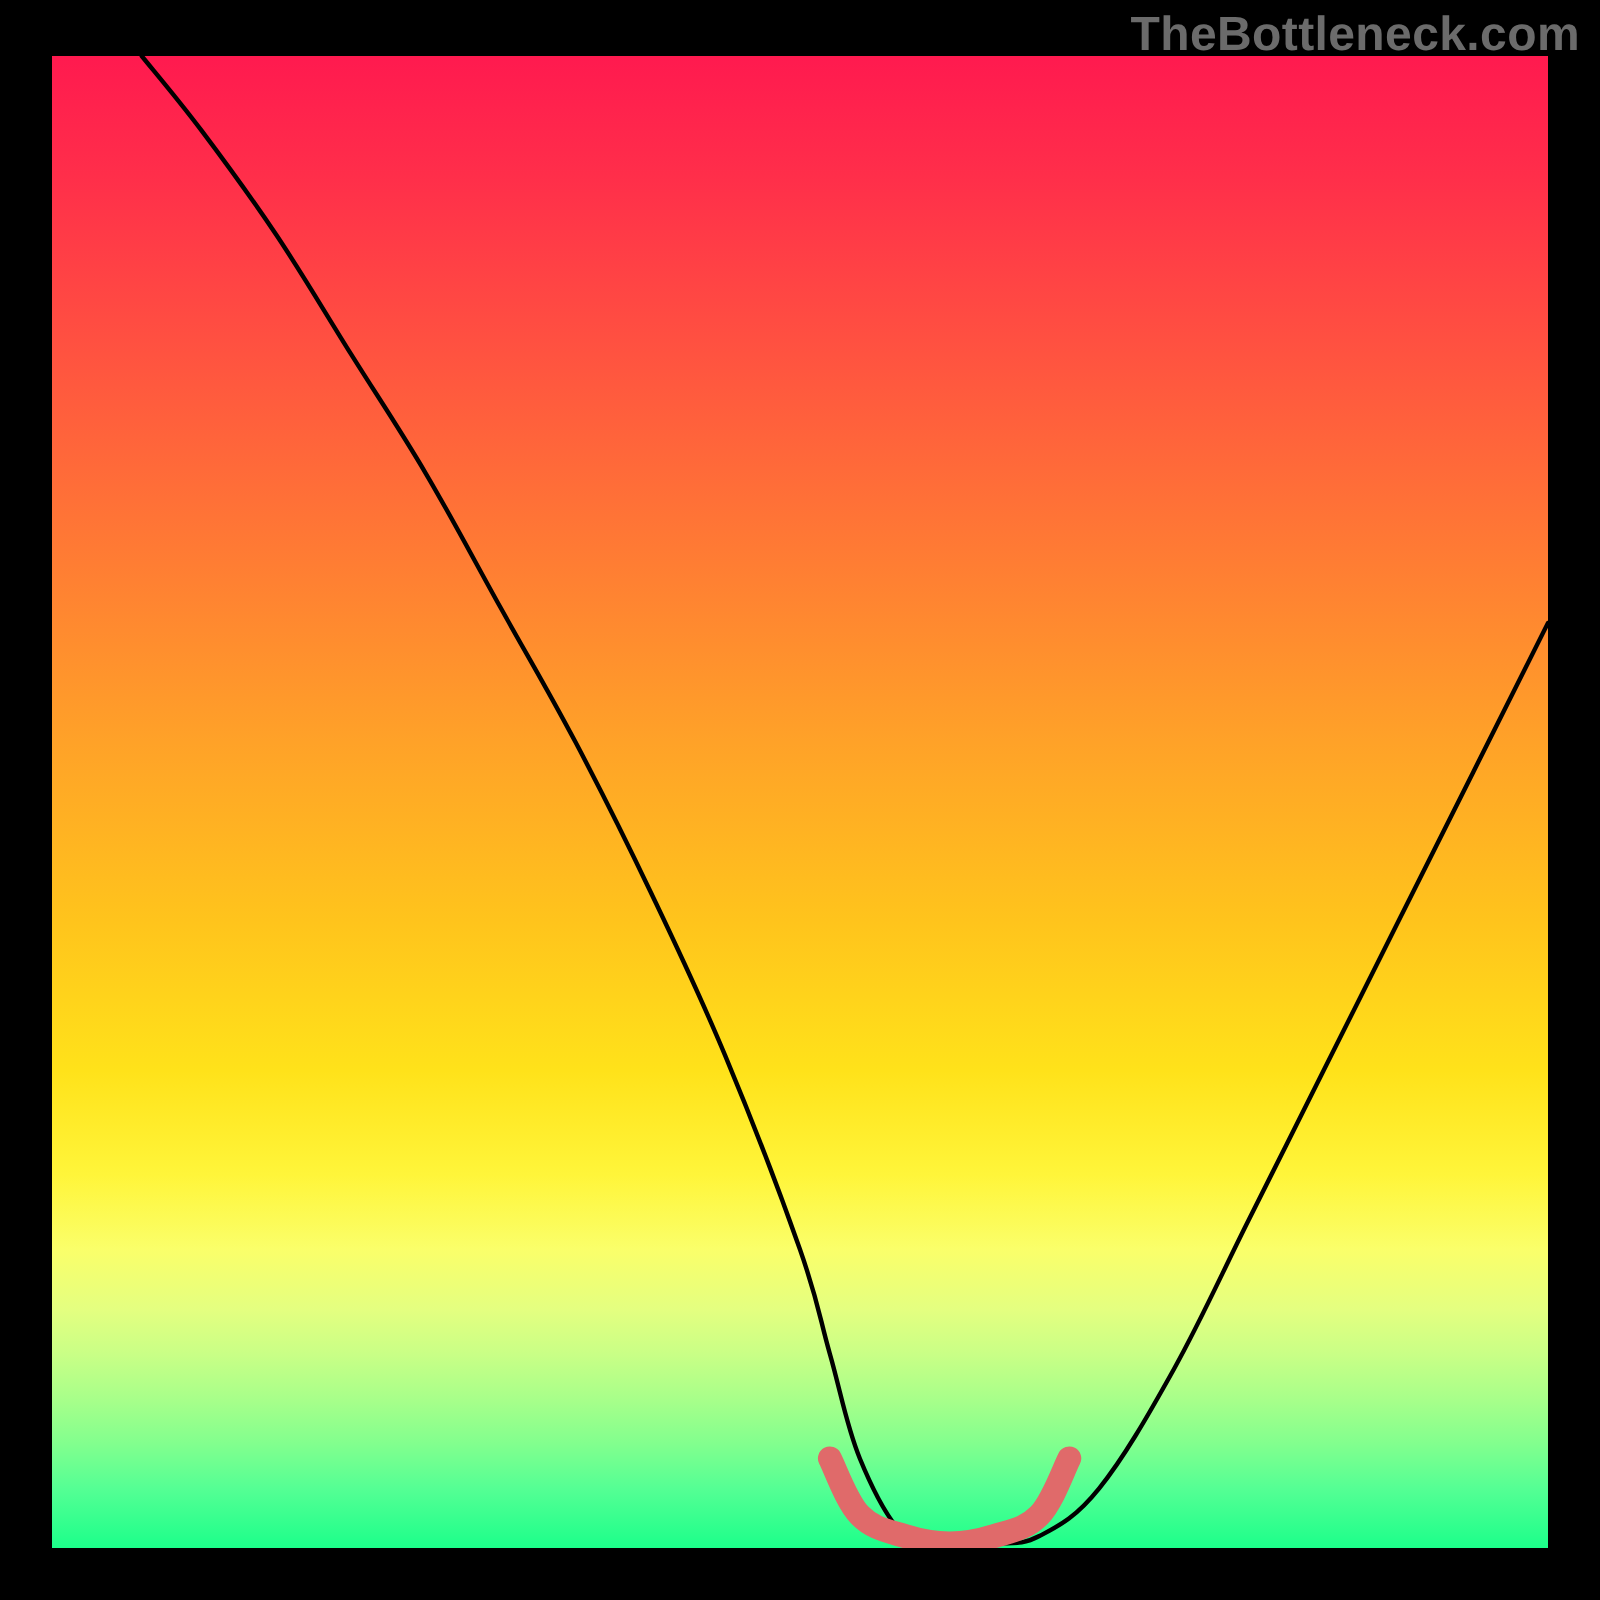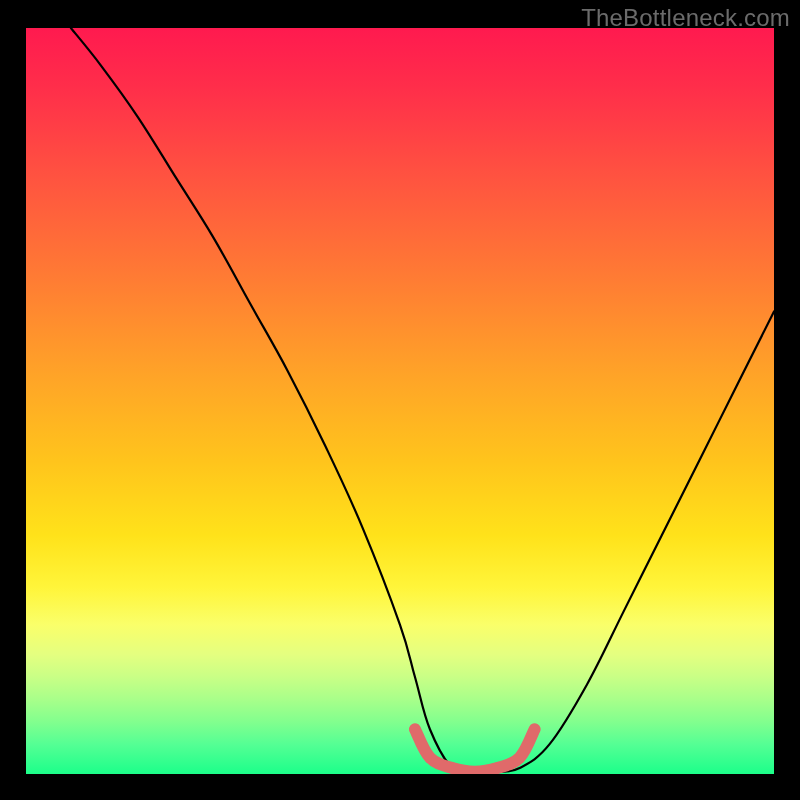--- a/index.html
+++ b/index.html
@@ -18,21 +18,21 @@
     width: 800px;
     height: 800px;
     background: #000000;
   }
   .watermark {
     position: absolute;
     top: 4px;
     right: 10px;
     color: #6b6b6b;
     font-size: 24px;
-    font-weight: 400;
+    font-weight: 700;
     letter-spacing: 0.2px;
     user-select: none;
   }
   .plot-area {
     position: absolute;
     left: 26px;
     top: 28px;
     width: 748px;
     height: 746px;
     overflow: hidden;

